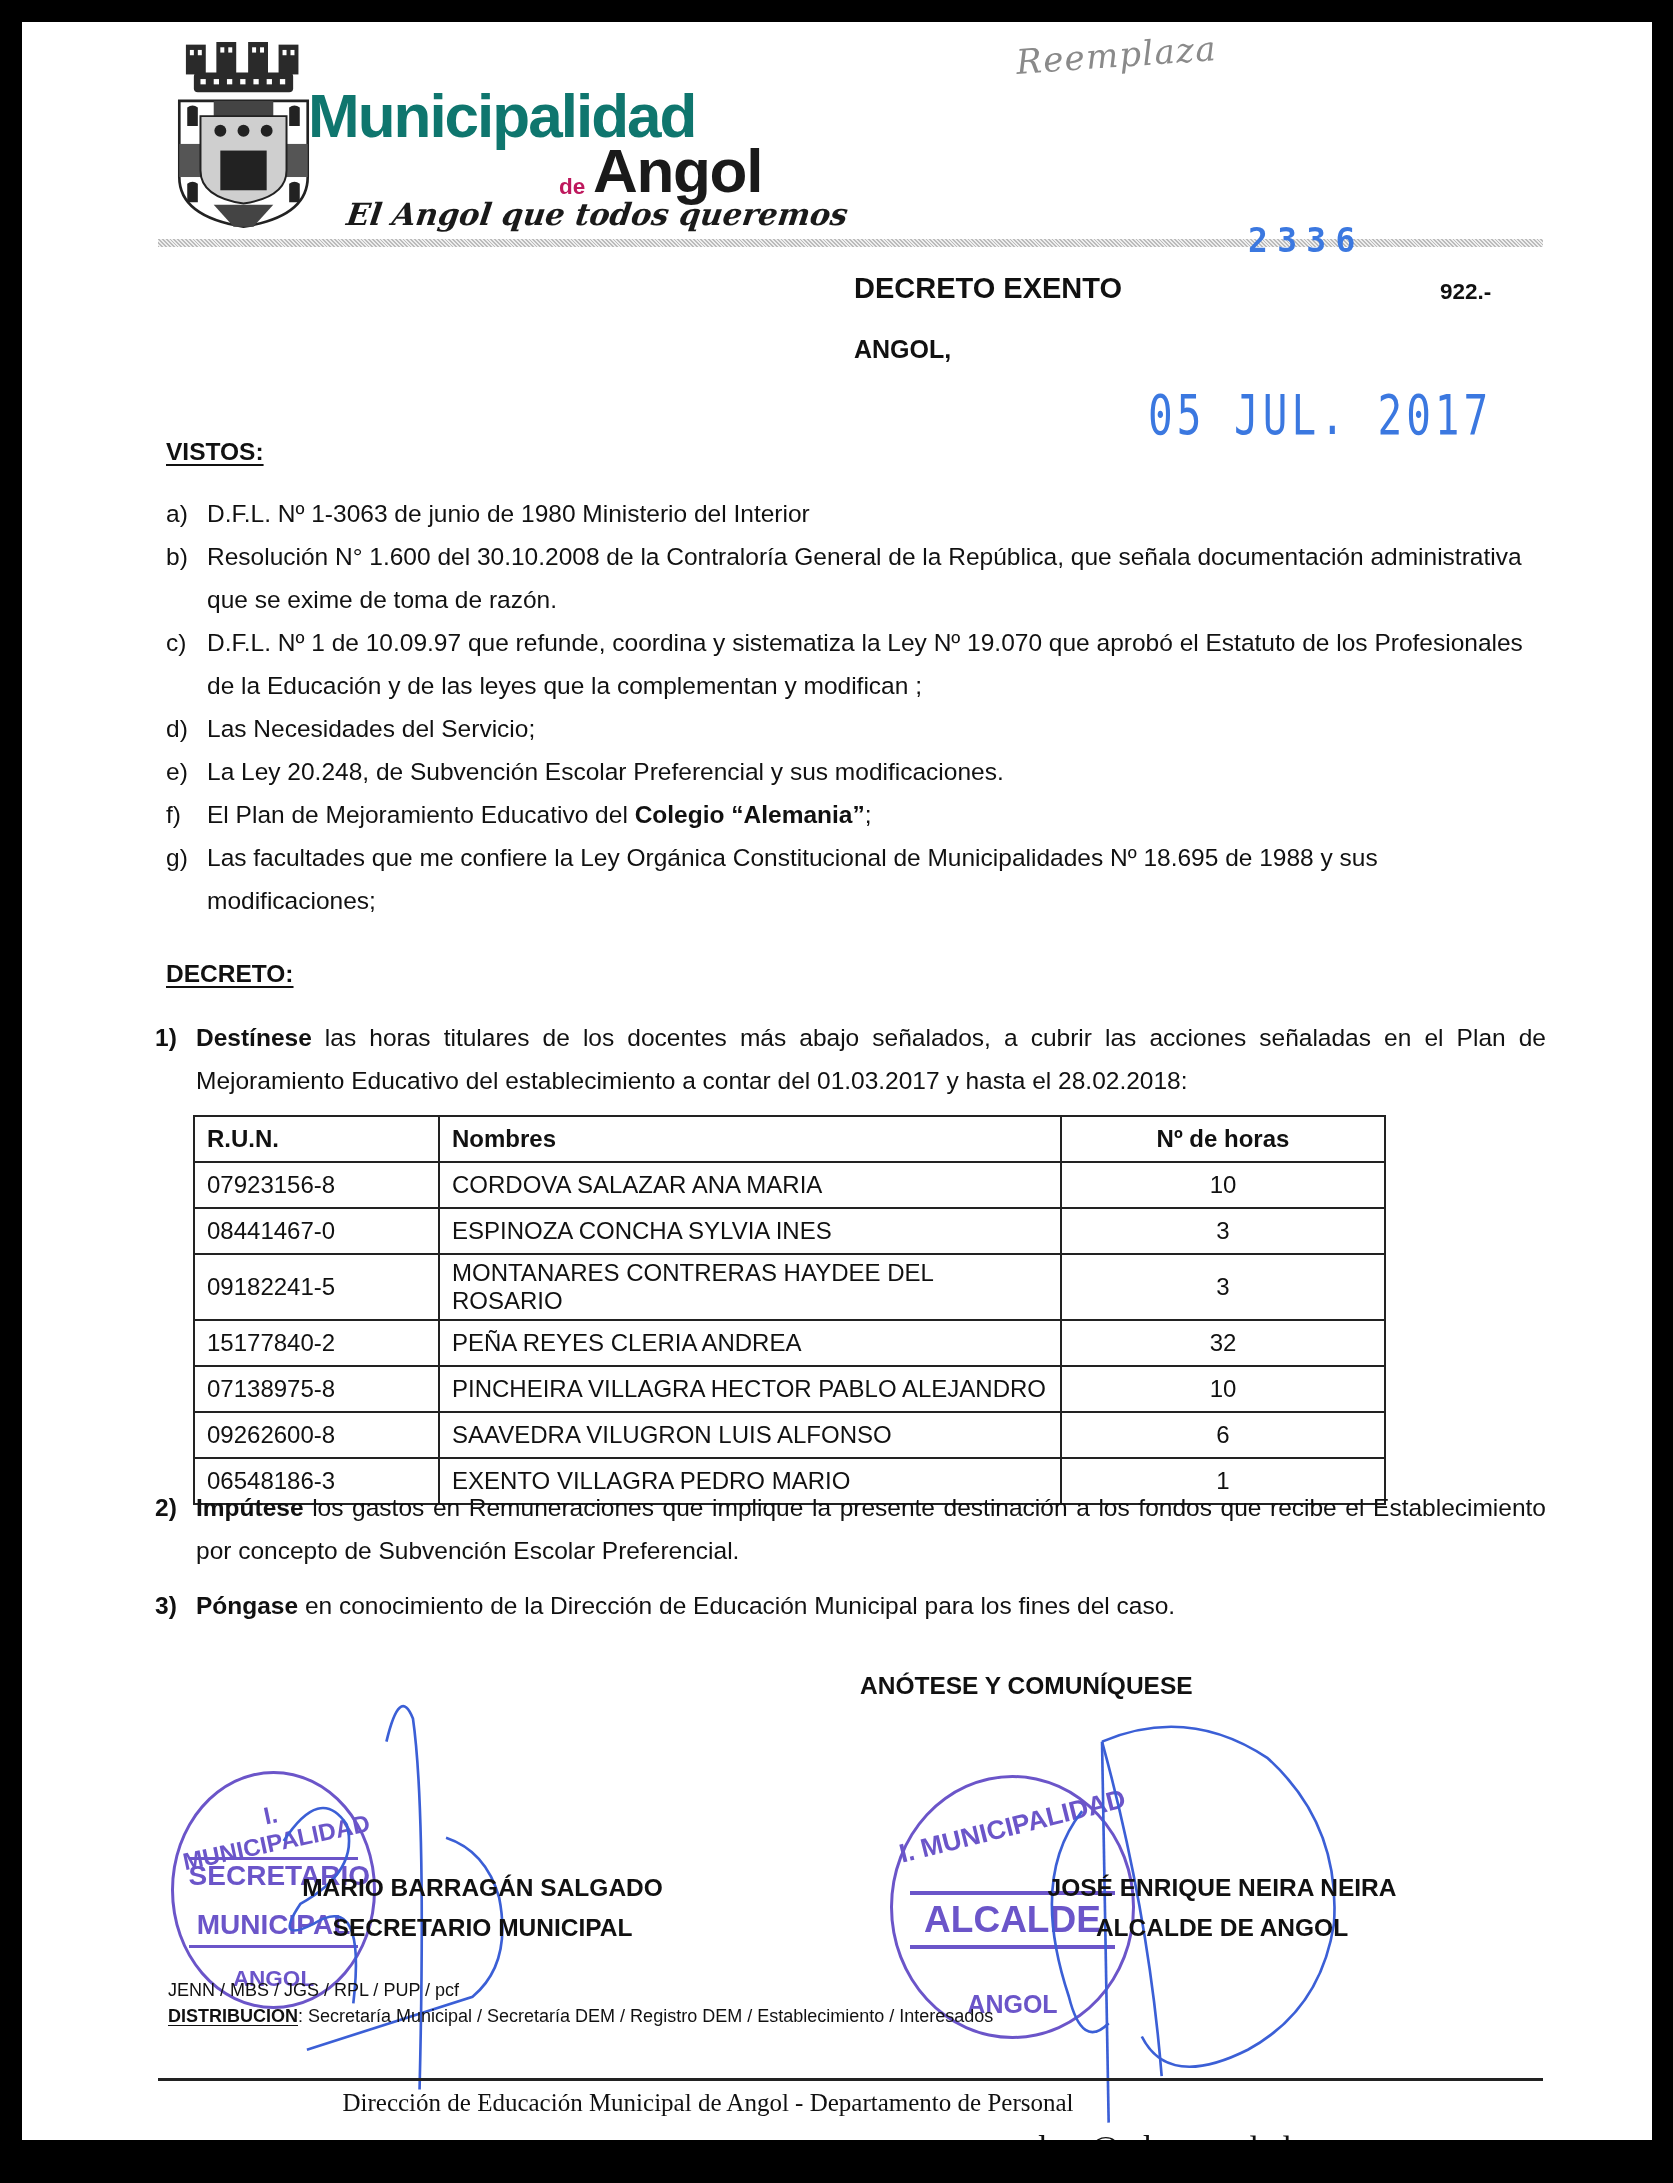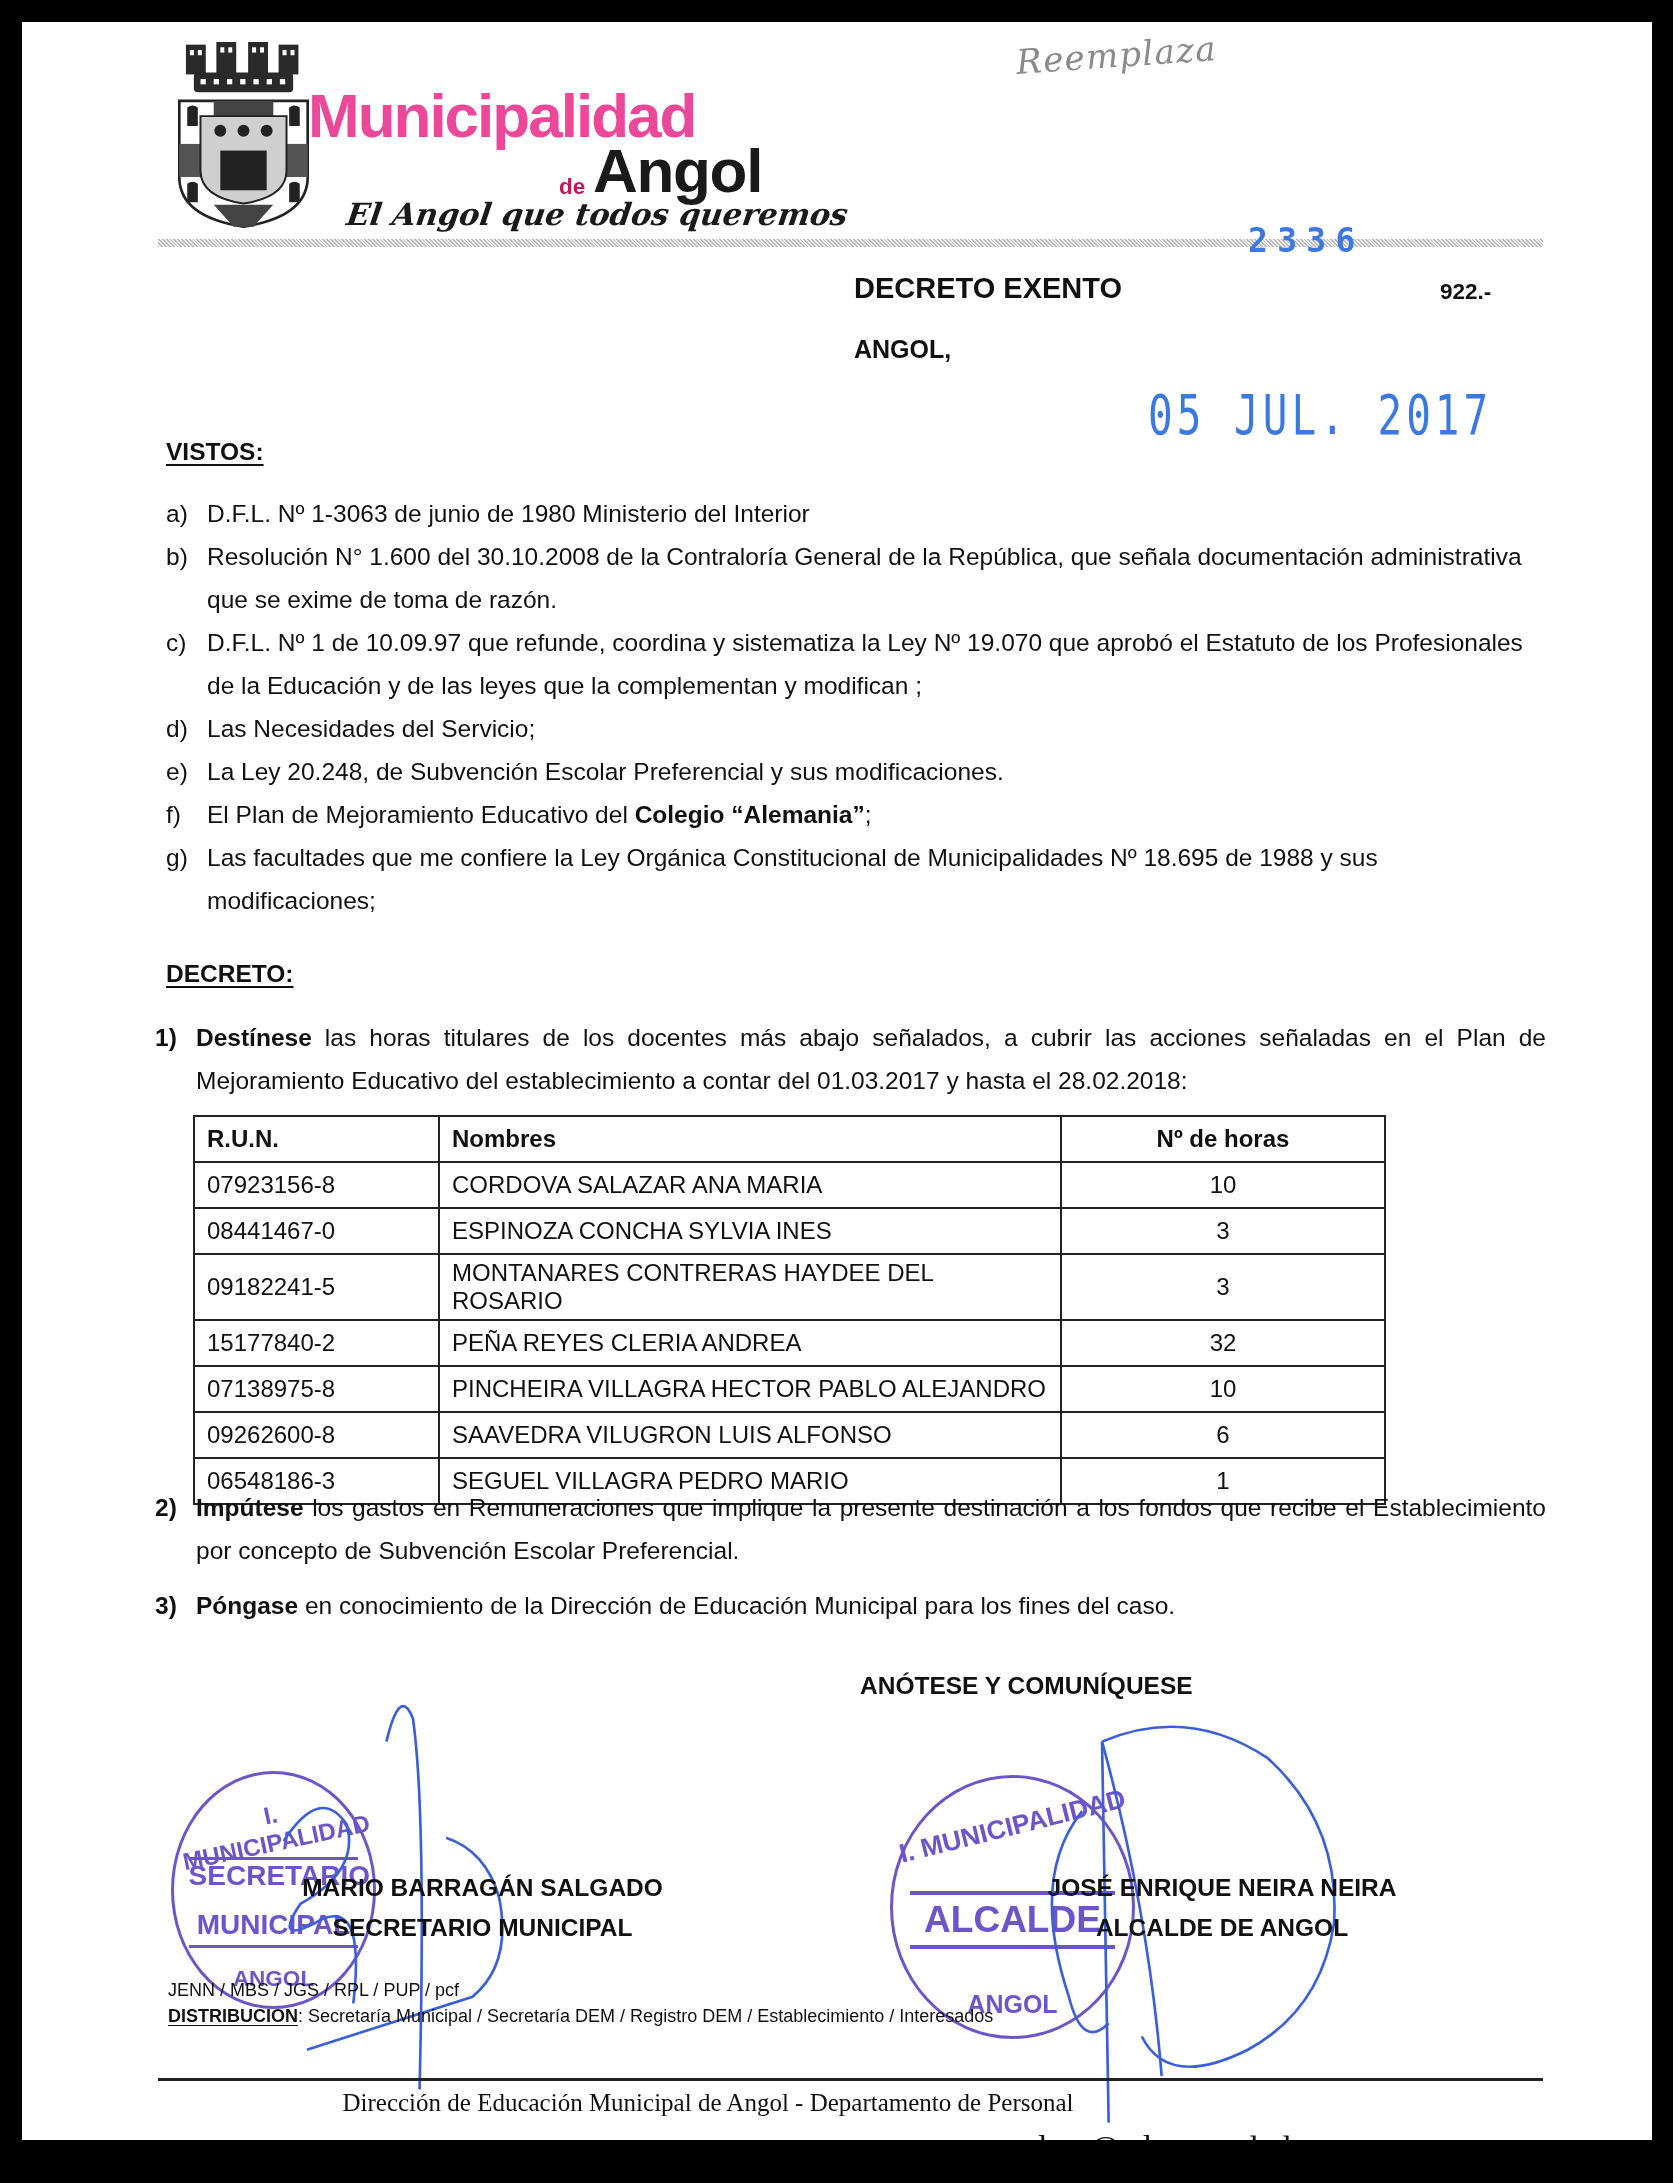--- a/index.html
+++ b/index.html
@@ -10,21 +10,21 @@
   }
   .page {
     position: absolute; left: 22px; top: 22px; width: 1630px; height: 2118px;
     background: #fff; overflow: hidden;
   }
   .abs { position: absolute; }
   
   .crest { left: 152px; top: 16px; width: 139px; height: 192px; }
   .brand-main {
     left: 286px; top: 63px; font-size: 62px; font-weight: 700; letter-spacing: -2px;
-    line-height: 1; color: #ec4899;
+    line-height: 1; color: #0f766e;
   }
   .brand-de { left: 537px; top: 152px; font-size: 22.5px; font-weight: 700; color: #be185d; }
   .brand-angol { left: 571px; top: 118px; font-size: 62px; font-weight: 700; letter-spacing: -1.3px; color: #1a1a1a; line-height: 1; }
   .brand-tag {
     left: 325px; top: 174px; font-family: "DejaVu Serif", serif; font-style: italic; font-weight: 700;
     font-size: 30.5px; color: #1a1a1a; transform: skewX(-8deg);
   }
   .header-rule {
     left: 136px; top: 217px; width: 1385px; height: 8px;
     background: repeating-linear-gradient(45deg, #bbb 0 1.3px, #eee 1.3px 2.7px);
@@ -224,21 +224,21 @@
           <td>PINCHEIRA VILLAGRA HECTOR PABLO ALEJANDRO</td>
           <td class="c-h">10</td>
         </tr>
       <tr>
           <td>09262600-8</td>
           <td>SAAVEDRA VILUGRON LUIS ALFONSO</td>
           <td class="c-h">6</td>
         </tr>
       <tr>
           <td>06548186-3</td>
-          <td>SEGUEL VILLAGRA PEDRO MARIO</td>
+          <td>EXENTO VILLAGRA PEDRO MARIO</td>
           <td class="c-h">1</td>
         </tr>
     </tbody>
   </table>
 
   <div class="abs ditem justify" style="left:133px; top:1464px; width:1391px;">
     <span class="lbl">2)</span>
     <span class="txt"><b>Impútese</b><span> los gastos en Remuneraciones que implique la presente destinación a los fondos que recibe el Establecimiento por concepto de Subvención Escolar Preferencial.</span></span>
   </div>
   <div class="abs ditem" style="left:133px; top:1562px; width:1391px;">

